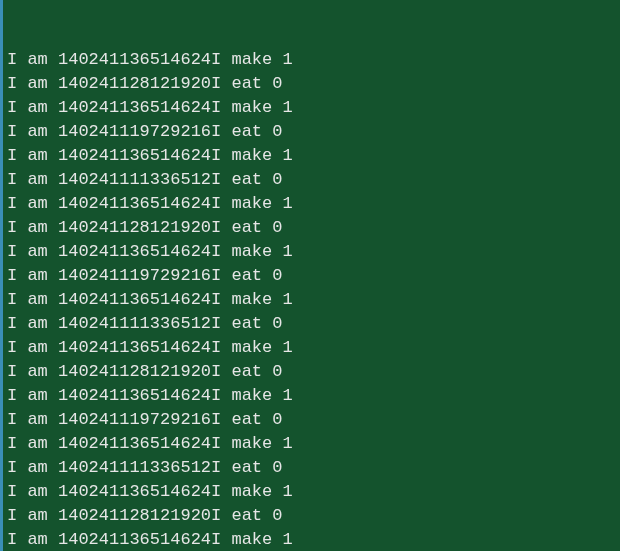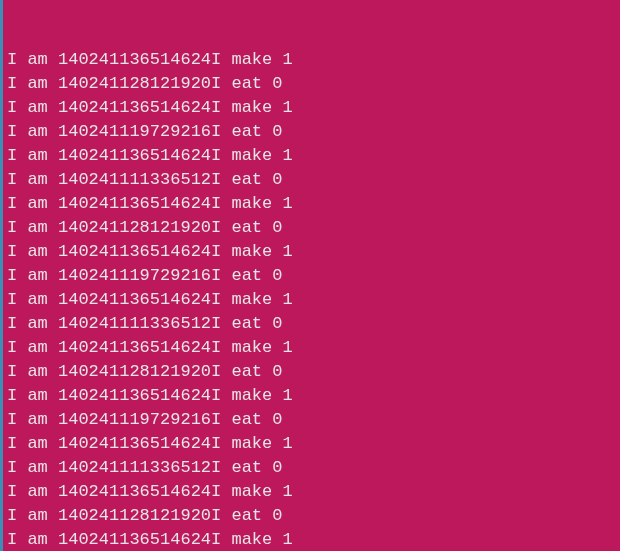--- a/index.html
+++ b/index.html
@@ -11,21 +11,21 @@
     background: #0c0c0c;
     font-family: Consolas, "Courier New", monospace;
     font-size: 17px;
     line-height: 24px;
     color: #e0e0e0;
   }
   .terminal {
     box-sizing: border-box;
     width: 620px;
     height: 551px;
-    background: #be185d;
+    background: #14532d;
     padding: 0 4px;
     white-space: pre;
     position: relative;
     border-left: 3px solid #3a8fb7;
   }
   .line {
     white-space: pre;
     color: #e6e6e6;
   }
 </style>

